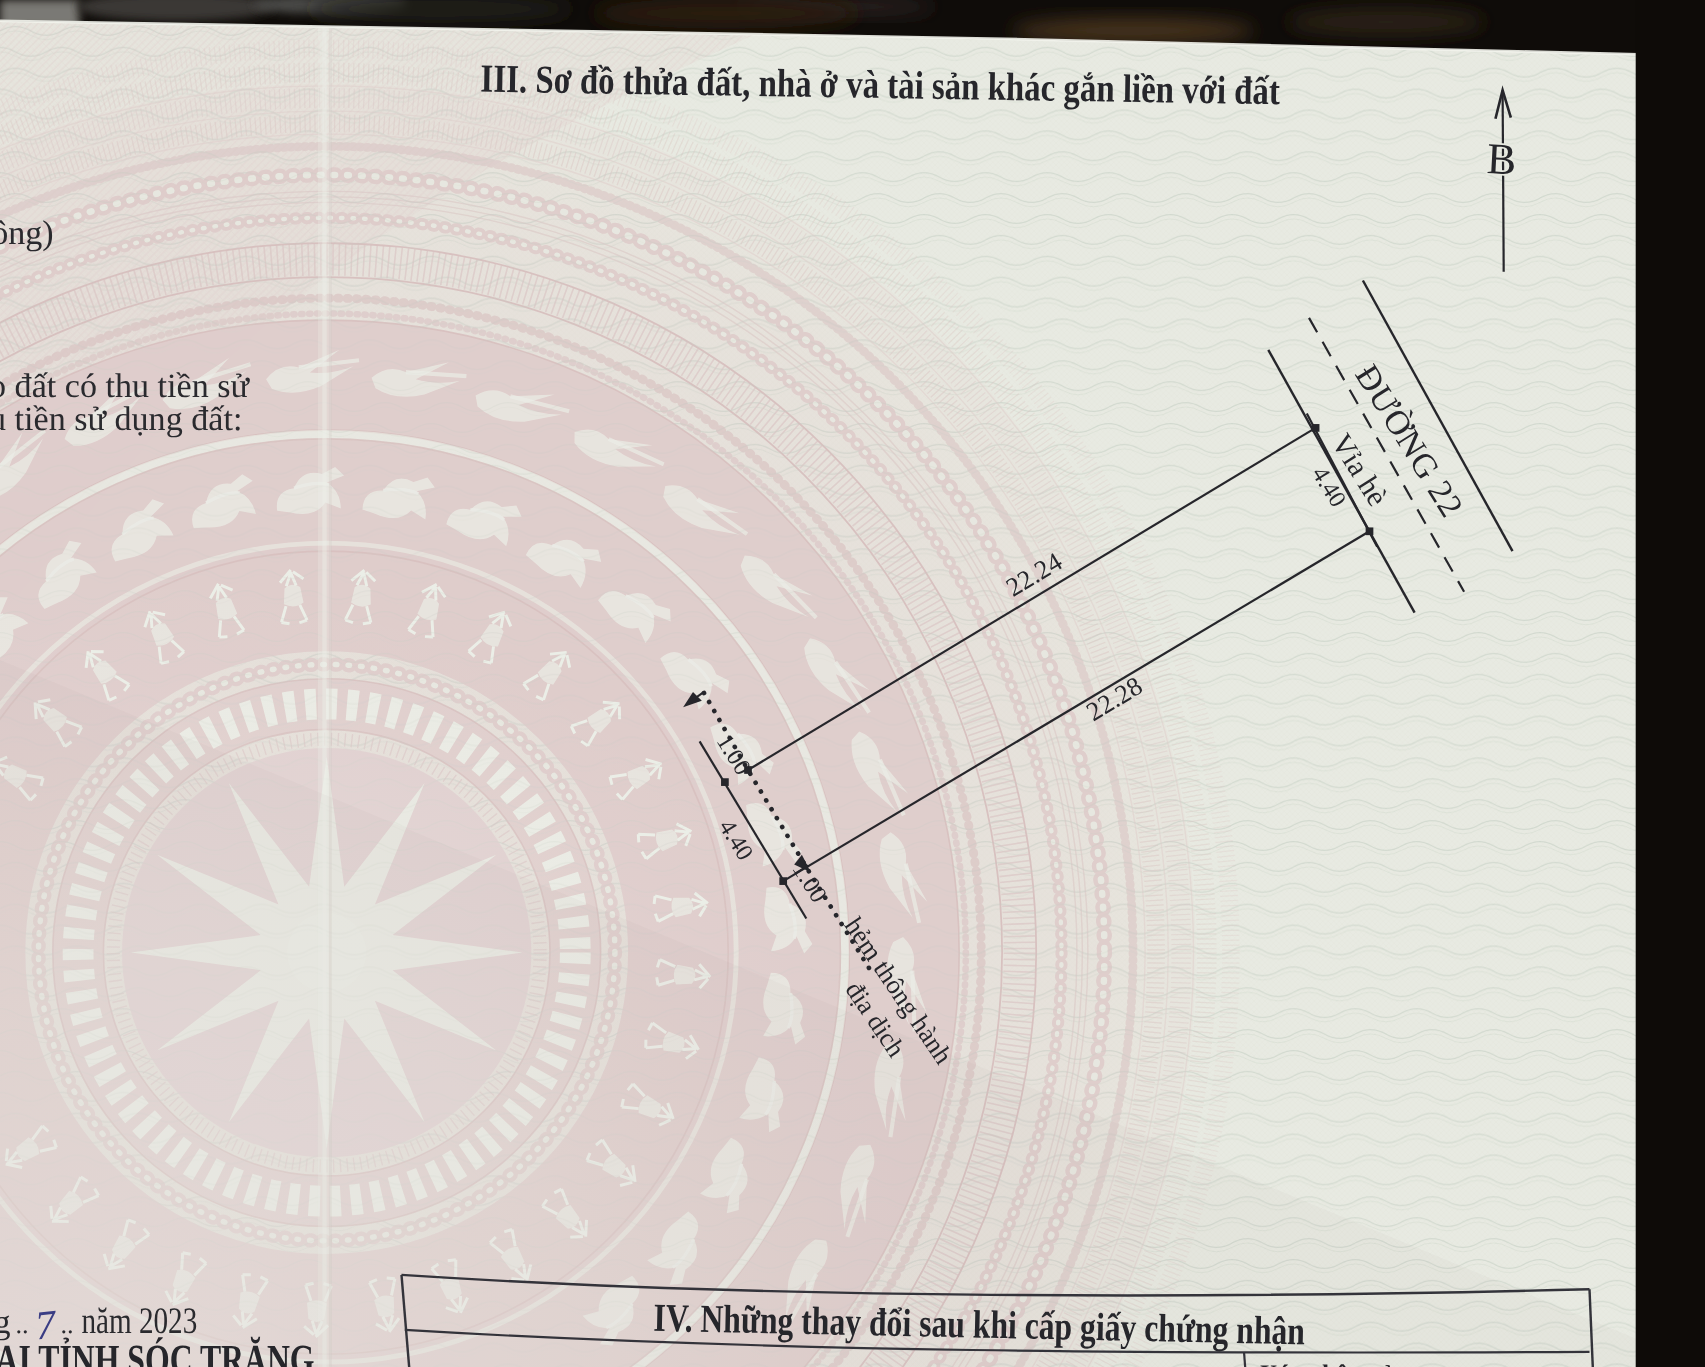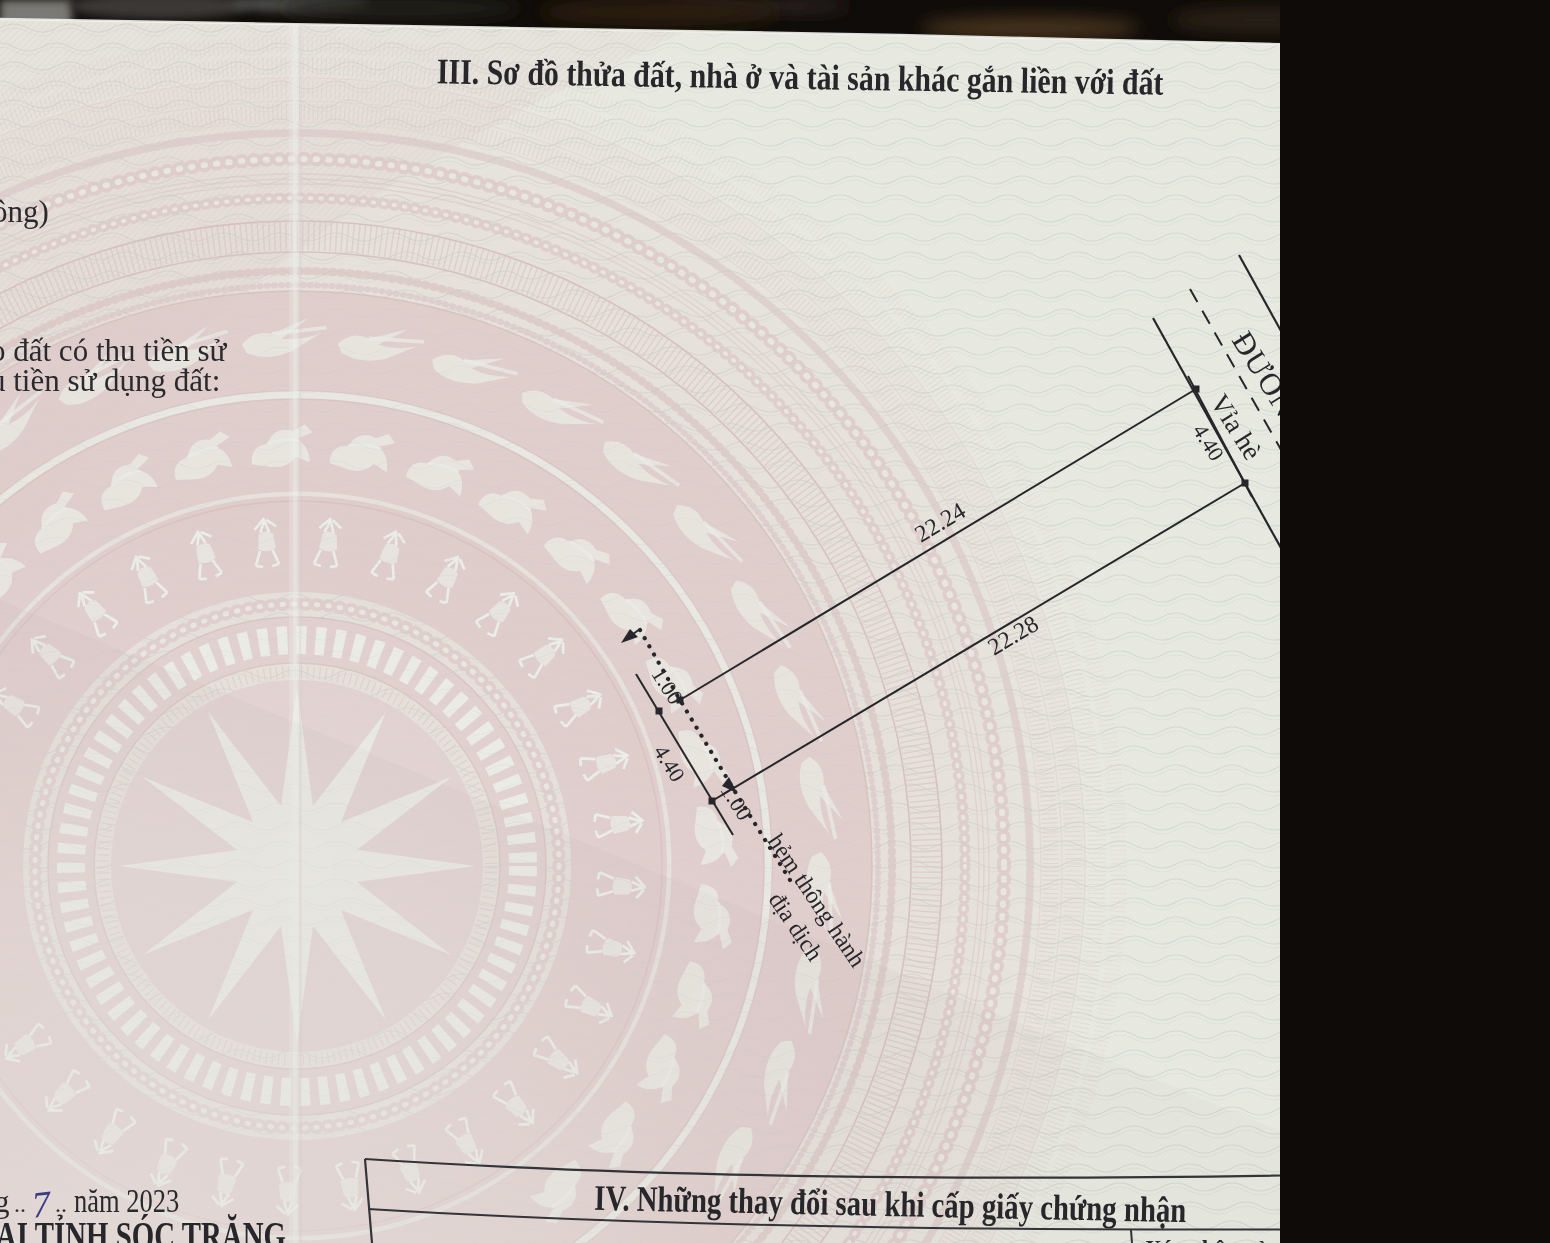--- a/index.html
+++ b/index.html
@@ -1,17 +1,17 @@
 <!DOCTYPE html>
 <html lang="vi"><head>
 <meta charset="utf-8">
 <title>recreation</title>
 <style>
 html,body{margin:0;padding:0;background:#0e0b08;}
-#stage{position:relative;width:1280px;height:1243px;overflow:hidden;font-family:"Liberation Serif",serif;text-align:right;}
+#stage{position:relative;width:1487px;height:1243px;overflow:hidden;font-family:"Liberation Serif",serif;text-align:right;}
 svg{display:block;filter:blur(0.35px)}
 </style>
 </head>
 <body>
 <div id="stage">
 <svg width="1550" height="1243" viewBox="0 0 1550 1243" xmlns="http://www.w3.org/2000/svg">
 <defs>
   <pattern id="gw" patternUnits="userSpaceOnUse" width="56" height="38">
     <path d="M-14,9 q14,-8 28,0 t28,0 t28,0" fill="none" stroke="#c3cdc3" stroke-width="1.1" opacity="0.6"></path>
     <path d="M0,28 q14,-8 28,0 t28,0" fill="none" stroke="#c3cdc3" stroke-width="1.1" opacity="0.6"></path>

